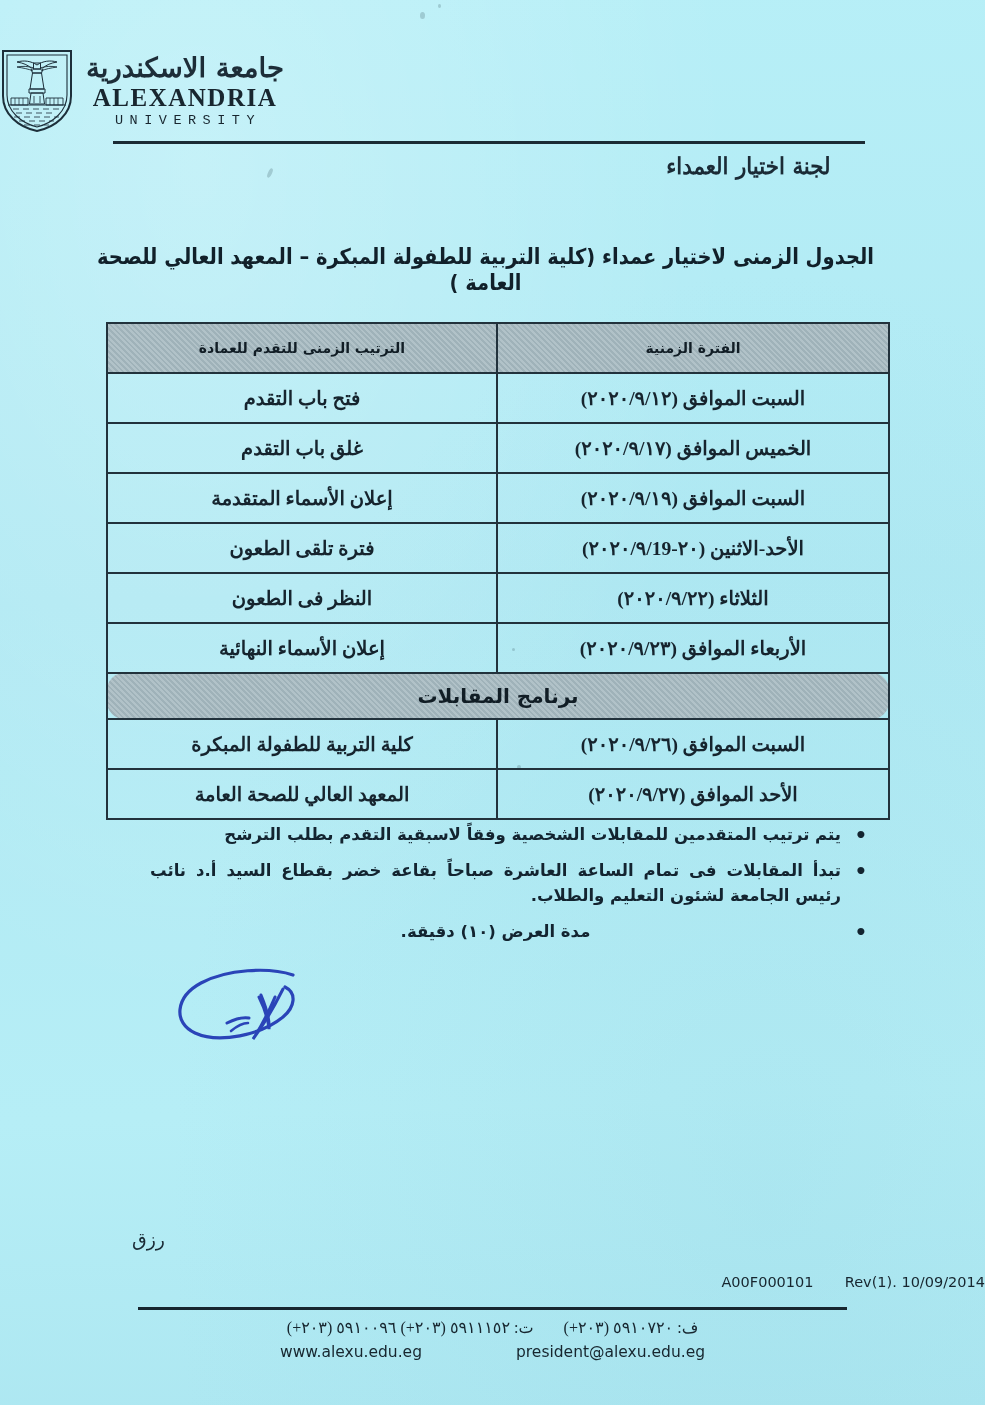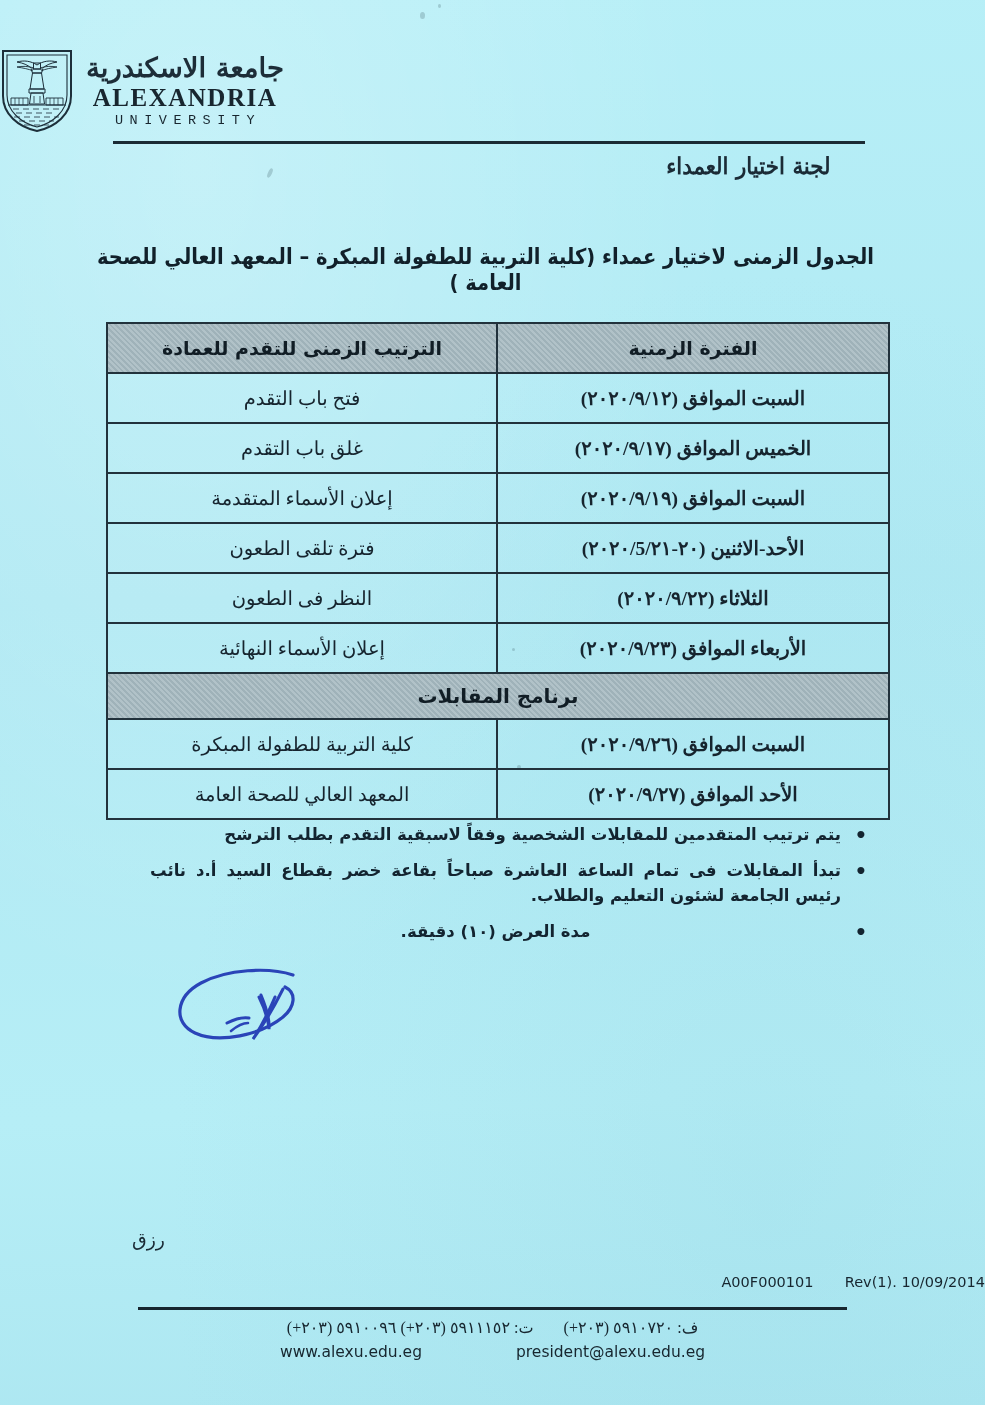--- a/index.html
+++ b/index.html
@@ -125,49 +125,50 @@
     font-size: 19px;
     color: #16242e;
     padding: 0;
   }
   .schedule .r-head td {
     background:
       repeating-linear-gradient(45deg, rgba(255,255,255,0.16) 0 2px, rgba(0,0,0,0.02) 2px 4px),
       #a2b6bd;
     font-family: "DejaVu Sans", sans-serif;
     font-weight: 700;
-    font-size: 19px;
+    font-size: 14px;
     height: 48px;
     color: #111d25;
     letter-spacing: -0.3px;
   }
   .schedule .r-section td {
     background:
       repeating-linear-gradient(45deg, rgba(255,255,255,0.16) 0 2px, rgba(0,0,0,0.02) 2px 4px),
       #a2b6bd;
     font-family: "DejaVu Sans", sans-serif;
     font-weight: 700;
     font-size: 20px;
     height: 44px;
     color: #111d25;
+    border-radius: 17px;
   }
   .schedule .r-body td {
     height: 48px;
     font-size: 19.5px;
   }
   .col-task { width: 390px; }
   .col-date { width: 392px; }
   .r-body .c-date {
     font-family: "Liberation Serif", serif;
     font-weight: 700;
     font-size: 19.5px;
   }
   .r-body .c-task {
     font-family: "Liberation Serif", serif;
-    font-weight: 400;
+    font-weight: 700;
     font-size: 19.5px;
   }
 
   
   .notes {
     position: absolute;
     top: 822px;
     right: 118px;
     left: 150px;
     font-family: "DejaVu Sans", sans-serif;
@@ -359,21 +360,21 @@
       </tr>
       <tr class="r-body">
         <td class="c-date">الخميس الموافق (٢٠٢٠/٩/١٧)</td>
         <td class="c-task">غلق باب التقدم</td>
       </tr>
       <tr class="r-body">
         <td class="c-date">السبت الموافق (٢٠٢٠/٩/١٩)</td>
         <td class="c-task">إعلان الأسماء المتقدمة</td>
       </tr>
       <tr class="r-body">
-        <td class="c-date">الأحد-الاثنين (٢٠-٢٠٢٠/5/٢١)</td>
+        <td class="c-date">الأحد-الاثنين (٢٠-٢٠٢٠/٩/19)</td>
         <td class="c-task">فترة تلقى الطعون</td>
       </tr>
       <tr class="r-body">
         <td class="c-date">الثلاثاء (٢٠٢٠/٩/٢٢)</td>
         <td class="c-task">النظر فى الطعون</td>
       </tr>
       <tr class="r-body">
         <td class="c-date">الأربعاء الموافق (٢٠٢٠/٩/٢٣)</td>
         <td class="c-task">إعلان الأسماء النهائية</td>
       </tr>

